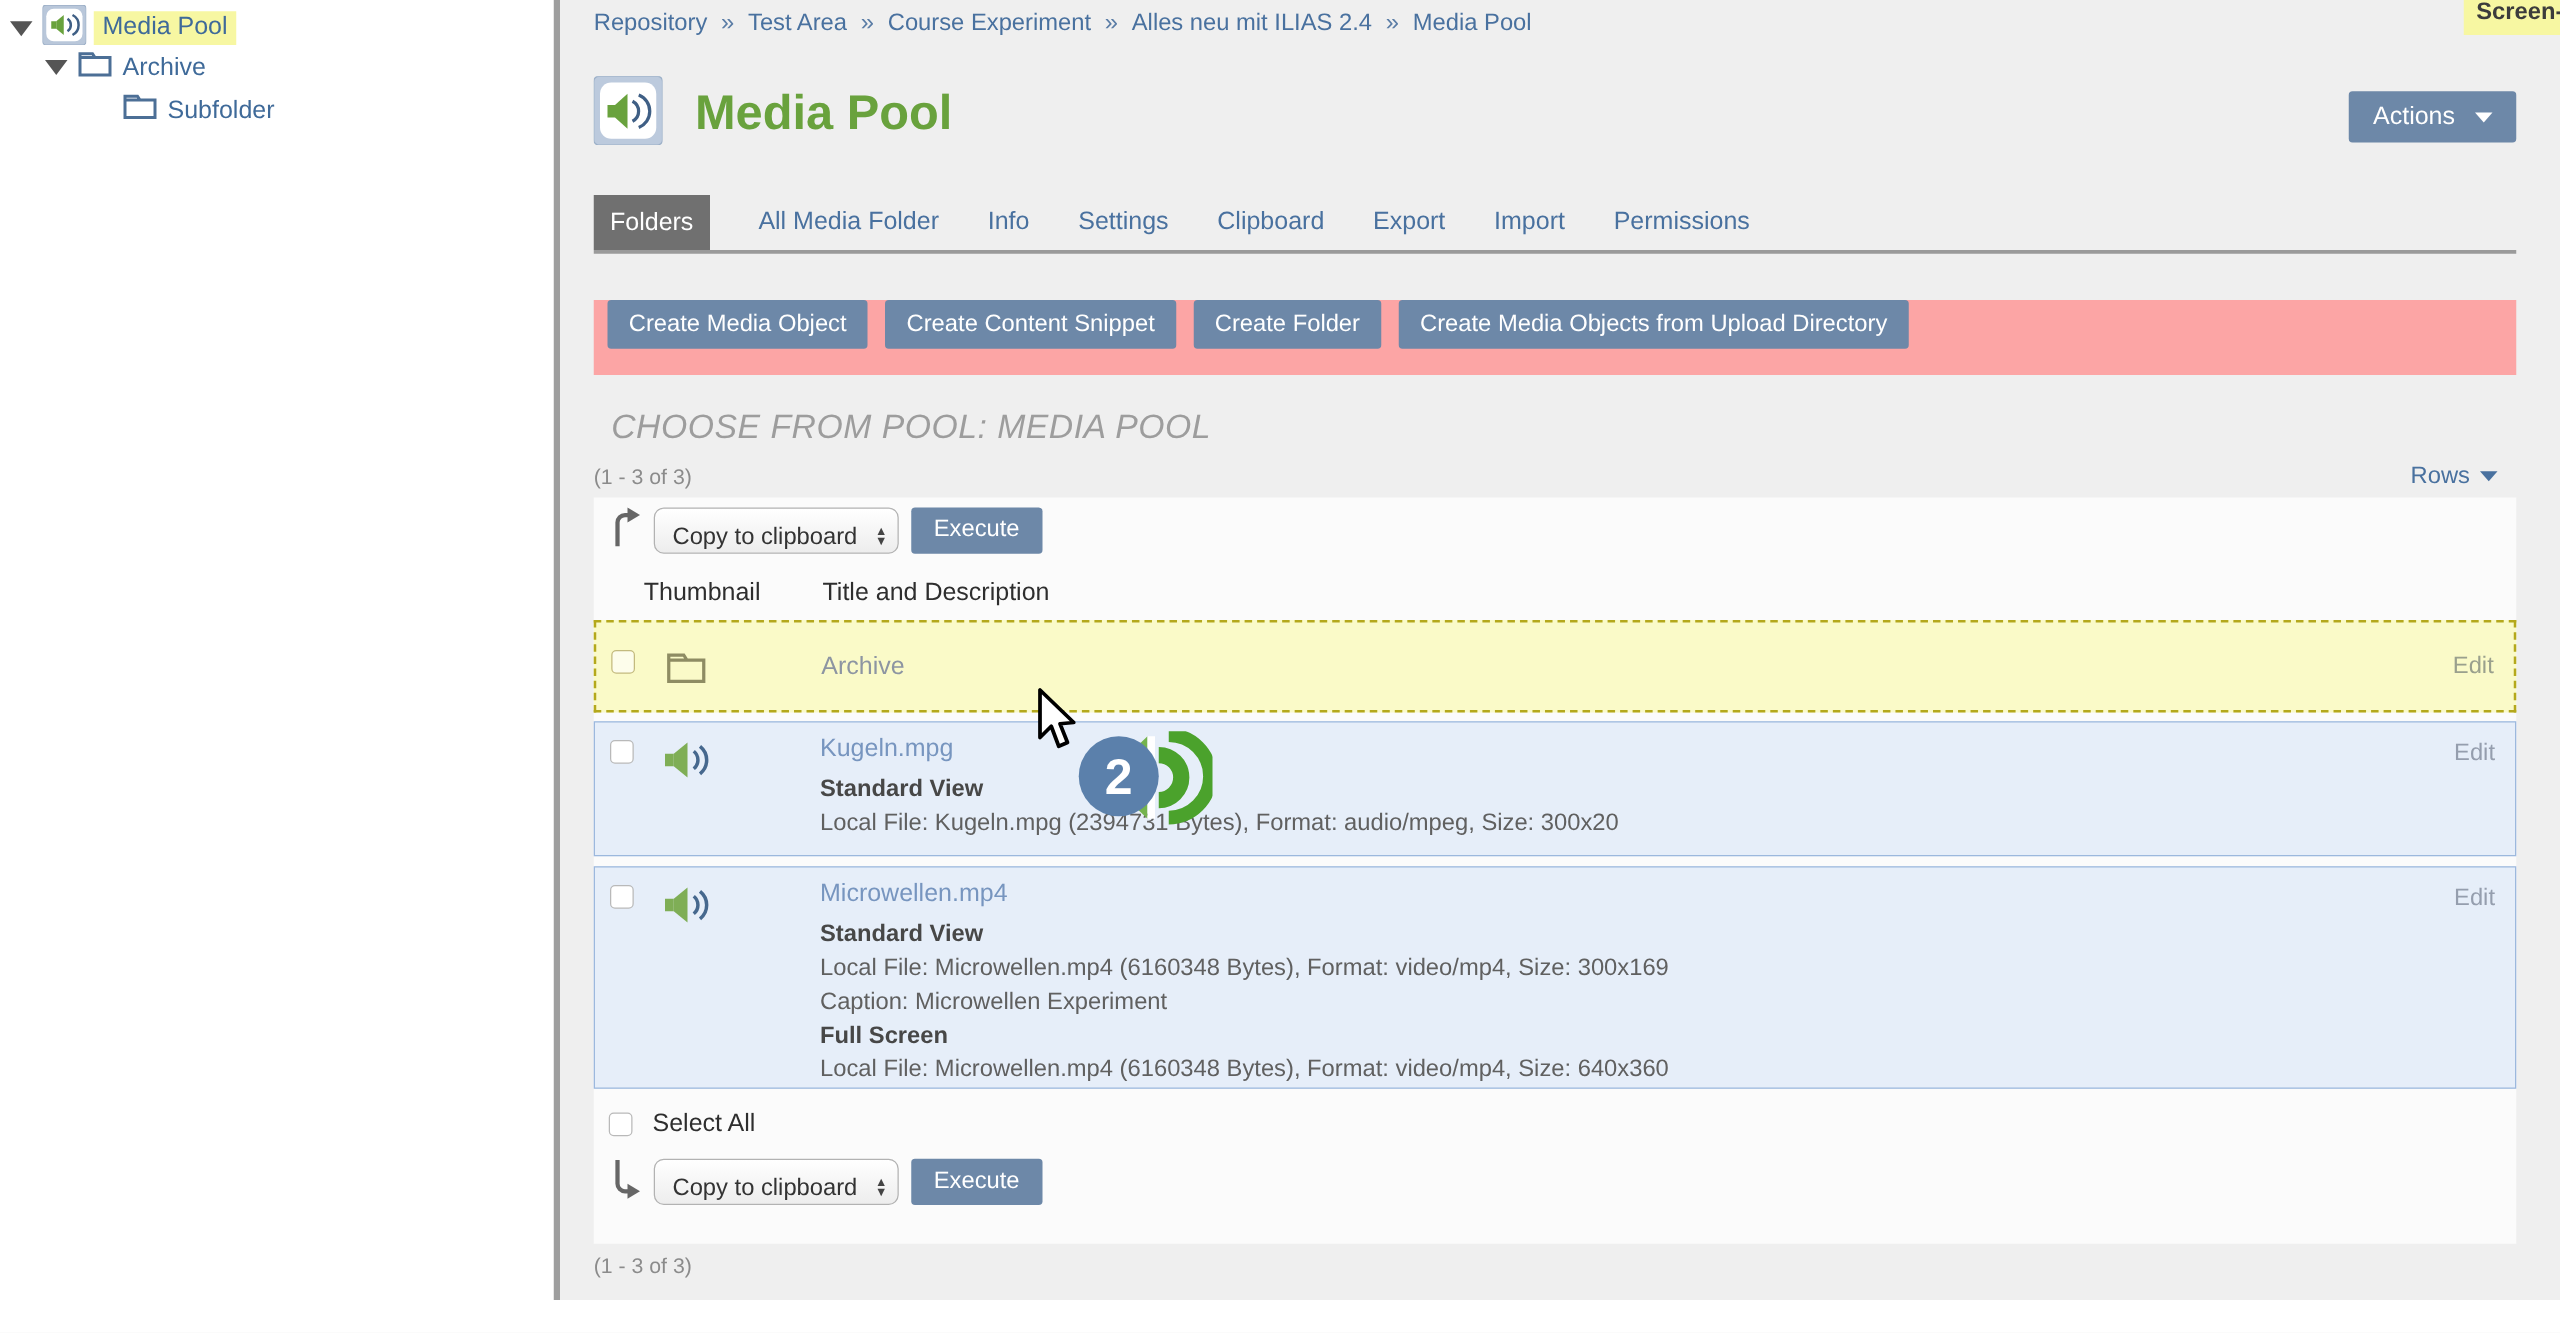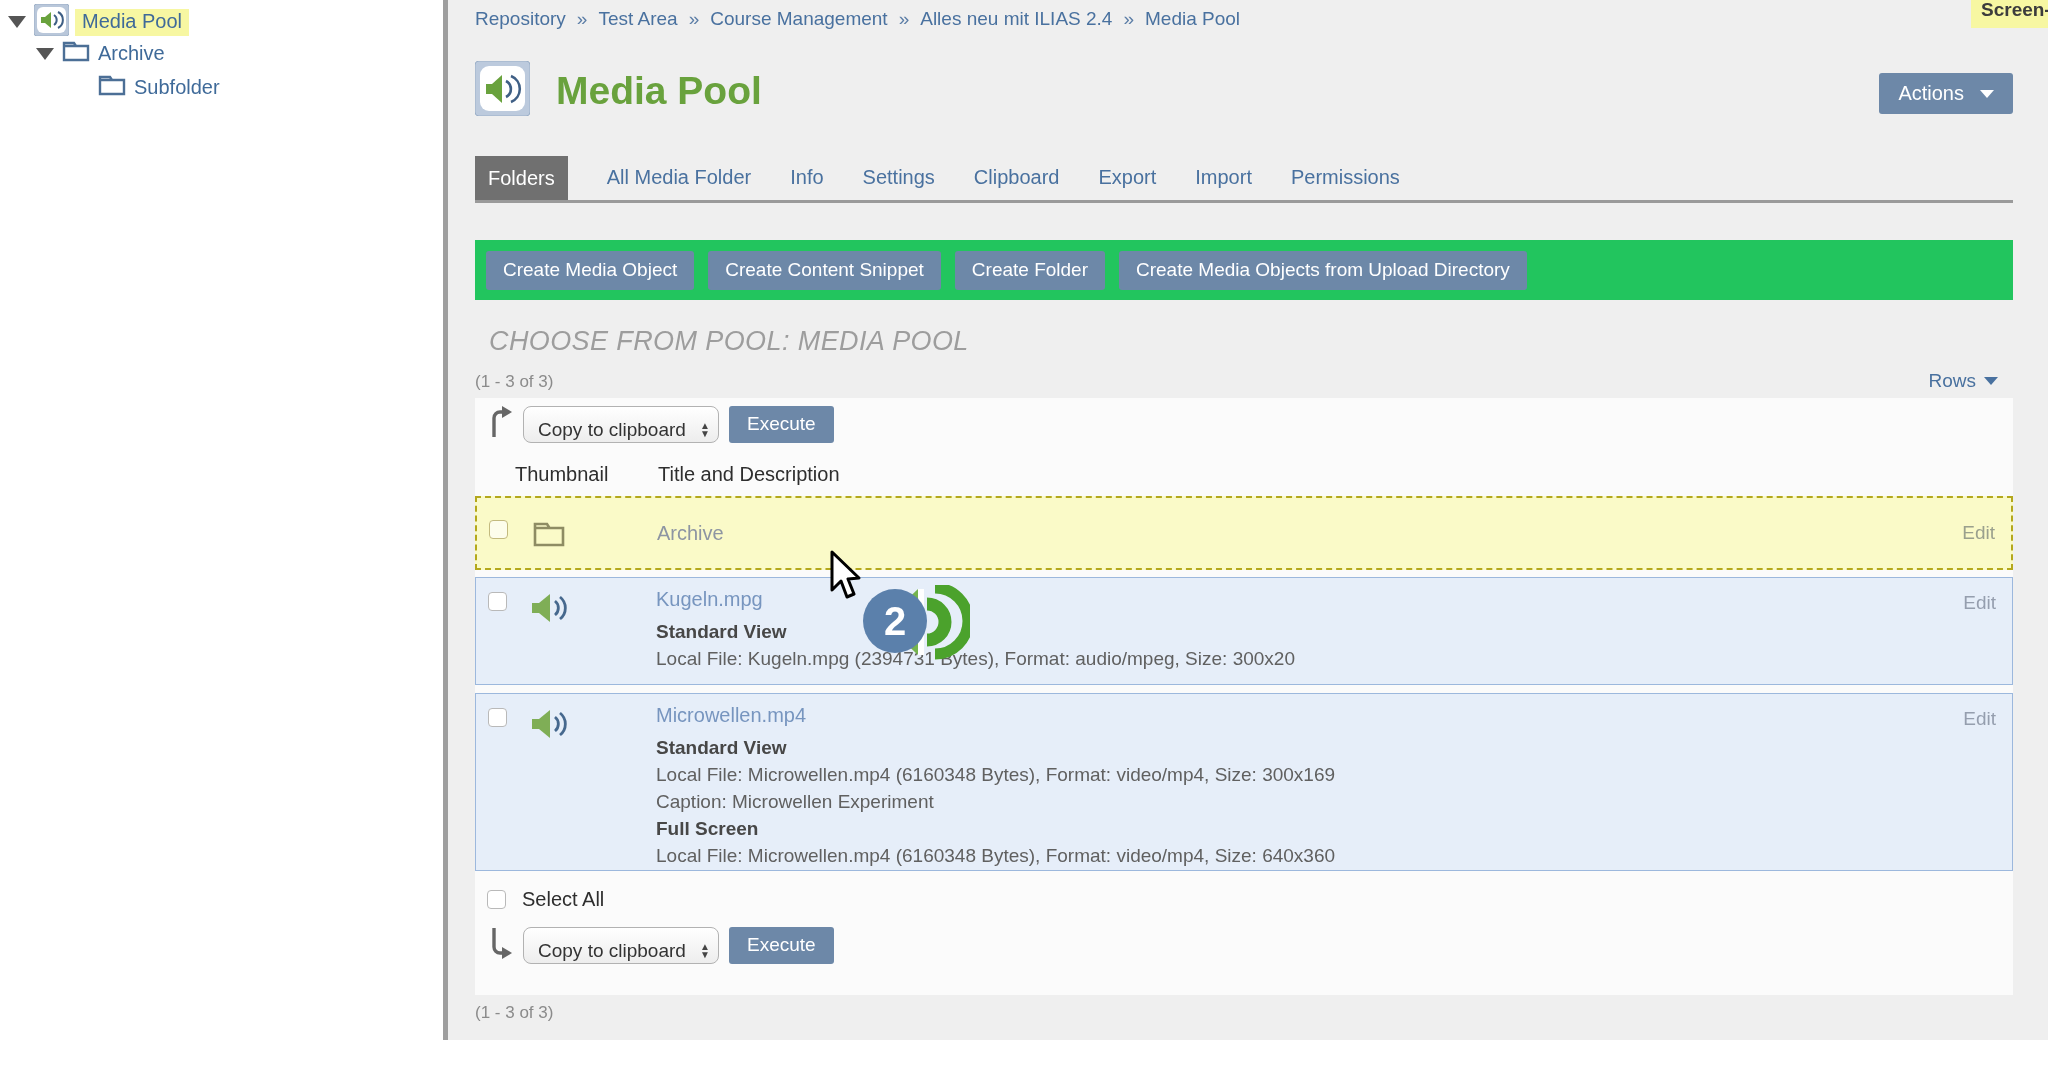--- a/index.html
+++ b/index.html
@@ -38,21 +38,21 @@
   .actions-btn { position:absolute; right:35px; top:73px; height:41px; background:#6d88a8; border-radius:3px;
     color:#fff; font-size:20px; display:flex; align-items:center; padding:0 19px; cursor:pointer; }
   .caret { width:0; height:0; border-left:7px solid transparent; border-right:7px solid transparent; border-top:8px solid #fff; margin-left:16px; }
 
   
   .tabbar { position:absolute; left:27px; top:159px; width:1538px; height:44px; border-bottom:3px solid #9a9a9a; display:flex; align-items:flex-end; }
   .tab { font-size:20px; color:#49719f; margin-right:39px; padding-bottom:11px; cursor:pointer; white-space:nowrap; }
   .tab.active { background:#707070; color:#ffffff; height:44px; display:flex; align-items:center; padding:0 13px; margin-right:39px; }
 
   
-  .create-band { position:absolute; left:27px; top:240px; width:1538px; height:60px; background:#22c55e; display:flex; align-items:center; padding-left:11px; gap:14px; }
+  .create-band { position:absolute; left:27px; top:240px; width:1538px; height:60px; background:#fca5a5; display:flex; align-items:flex-start; padding-left:11px; gap:14px; }
   .cbtn { background:#6d88a8; border:none; border-radius:3px; color:#fff; font-size:19px; height:39px; padding:0 17px; cursor:pointer; font-family:"Liberation Sans",sans-serif; white-space:nowrap; }
 
   .pool-heading { position:absolute; left:41px; top:326px; font-size:27px; color:#9d9d9d; letter-spacing:0.4px;font-style:italic; }
   .range-top { position:absolute; left:27px; top:372px; }
   .range { font-size:17px; color:#8b8b8b; }
   .rows-menu { position:absolute; right:50px; top:370px; font-size:19px; color:#49719f; display:flex; align-items:center; cursor:pointer; }
   .rows-caret { width:0; height:0; border-left:7px solid transparent; border-right:7px solid transparent; border-top:8px solid #49719f; margin-left:8px; }
 
   
   .panel { position:absolute; left:27px; top:398px; width:1538px; height:597px; background:#fbfbfb; }
@@ -140,21 +140,21 @@
 
 <div class="main">
 
   <div class="screen-tag">Screen-iL</div>
 
   <div class="breadcrumb">
     <span class="crumb">Repository</span>
     <span class="crumb-sep">»</span>
     <span class="crumb">Test Area</span>
     <span class="crumb-sep">»</span>
-    <span class="crumb">Course Management</span>
+    <span class="crumb">Course Experiment</span>
     <span class="crumb-sep">»</span>
     <span class="crumb">Alles neu mit ILIAS 2.4</span>
     <span class="crumb-sep">»</span>
     <span class="crumb">Media Pool</span>
   </div>
 
   <div class="page-title-row">
     <span>
       <svg width="55" height="55" viewBox="0 0 55 55">
         <rect width="55" height="55" rx="4" fill="#bccadd" stroke="#9cb0c8"></rect>

